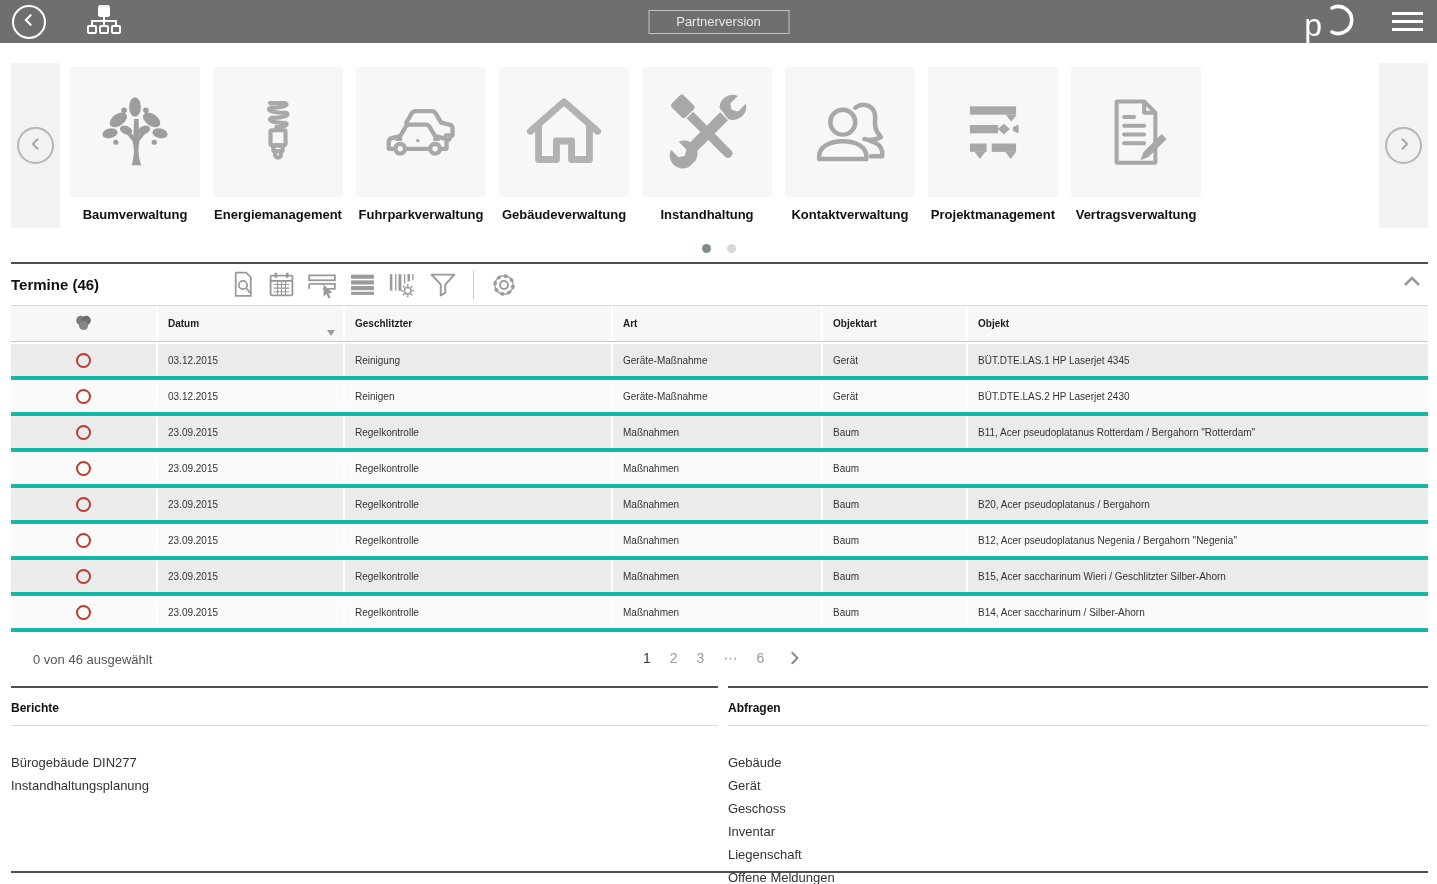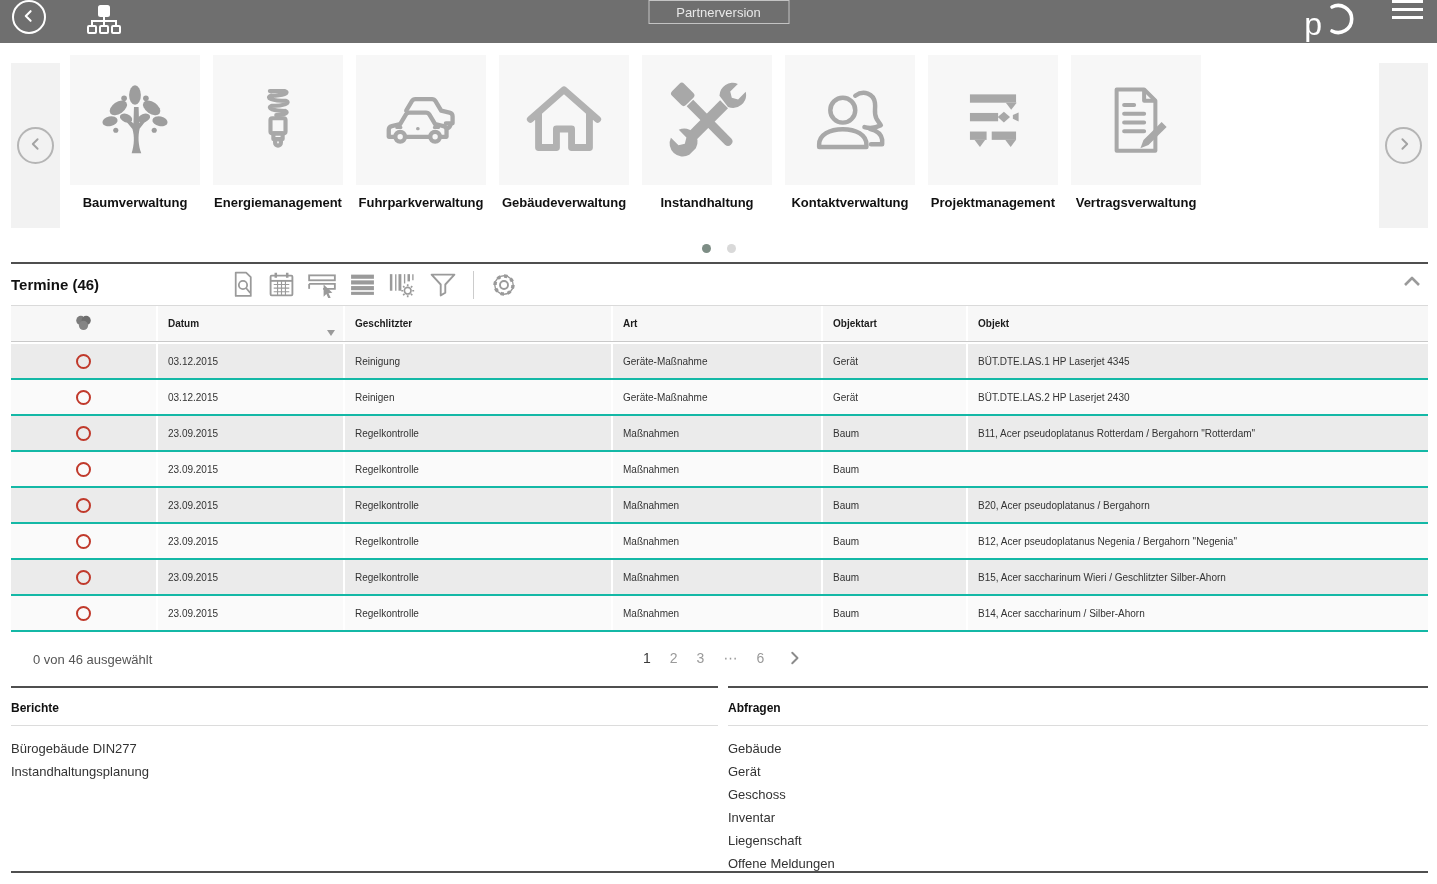--- a/index.html
+++ b/index.html
@@ -1,58 +1,58 @@
 <!DOCTYPE html>
 <html><head>
 <meta charset="utf-8">
 <style>
   *{margin:0;padding:0;box-sizing:border-box}
   html,body{width:1437px;height:884px;background:#fff;overflow:hidden;
     font-family:"Liberation Sans",sans-serif;position:relative;color:#333}
 
   
-  .topbar{position:absolute;top:0;left:0;right:0;height:43px;background:#6f6f6f;display:flex;}
+  .topbar{position:absolute;top:0;left:0;right:0;height:43px;background:#6f6f6f;display:flex;align-items:center}
   .back-btn{width:34px;height:34px;border:2.5px solid #fff;border-radius:50%;background:transparent;
     margin-left:12px;display:flex;align-items:center;justify-content:center;cursor:pointer}
   .org-btn{margin-left:40px;background:transparent;border:none;display:flex;align-items:center;cursor:pointer}
   .partner-btn{position:absolute;left:50%;transform:translateX(-50%);width:141px;height:24px;
     background:transparent;border:1px solid #c3c3c3;color:#e8e8e8;font-size:13px;
     display:flex;align-items:center;justify-content:center;cursor:pointer;font-family:inherit}
   .logo{position:absolute;right:80px;display:flex;align-items:flex-start;color:#fff}
   .logo-p{font-size:32px;font-weight:400;line-height:30px;margin-top:9px;letter-spacing:-1px}
   .menu-btn{position:absolute;right:14px;background:transparent;border:none;display:flex;flex-direction:column;gap:5px;cursor:pointer}
   .menu-btn span{display:block;width:31px;height:3px;background:#fff}
 
   
   .carousel{position:absolute;top:43px;left:0;right:0;height:219px;background:#fff}
   .car-strip{position:absolute;top:20px;width:49px;height:165px;background:#f2f2f2;
     display:flex;align-items:center;justify-content:center}
   .car-strip.left{left:11px}.car-strip.right{right:9px}
   .nav-circle{width:37px;height:37px;border:2px solid #b5b5b5;border-radius:50%;background:transparent;
     display:flex;align-items:center;justify-content:center;cursor:pointer}
-  .track{position:absolute;left:70px;top:12px;display:flex;gap:13px}
+  .track{position:absolute;left:70px;top:24px;display:flex;gap:13px}
   .tile{width:130px;cursor:pointer}
   .tile-icon{width:130px;height:130px;background:#f7f7f7;display:flex;align-items:center;justify-content:center}
   .tile-label{margin-top:10px;text-align:center;font-size:13px;font-weight:bold;color:#111;white-space:nowrap}
   .dots{position:absolute;bottom:9px;left:50%;transform:translateX(-50%);display:flex;gap:16px}
   .dot{width:9px;height:9px;border-radius:50%;background:#d9d9d9;cursor:pointer}
   .dot.active{background:#7d8d85}
 
   
   .termine{position:absolute;top:262px;left:11px;right:9px;border-top:2px solid #4f4f4f}
   .t-head{height:41px;display:flex;align-items:center;position:relative}
   .t-title{font-size:15px;font-weight:bold;color:#111}
   .t-toolbar{display:flex;align-items:center;gap:12px;margin-left:132px}
   .tool-btn{background:transparent;border:none;display:flex;align-items:center;cursor:pointer;padding:0}
   .t-sep{width:1px;height:28px;background:#ccc;margin:0 3px}
   .collapse-btn{position:absolute;right:6px;top:10px;background:transparent;border:none;cursor:pointer}
 
   .thead,.trow{display:grid;grid-template-columns:145px 187px 268px 210px 145px 1fr}
   .thead{height:37px;background:#f7f7f7;border-top:1px solid #dadada;border-bottom:1px solid #c9c9c9;margin-bottom:2px}
-  .trow{height:36px;background:#fafafa;border-bottom:2px solid #14b8a6;cursor:pointer}
+  .trow{height:36px;background:#fafafa;border-bottom:4px solid #14b8a6;cursor:pointer}
   .trow.alt{background:#ebebeb}
   .cell{display:flex;align-items:center;padding:0 10px;font-size:10px;color:#333;
     border-left:2px solid #fff;white-space:nowrap;overflow:hidden;position:relative}
   .cell:first-child{border-left:none;justify-content:center}
   .thead .cell{font-weight:bold;color:#1d1d1d}
   .sort-arrow{position:absolute;right:8px;bottom:5px;width:0;height:0;
     border-left:4.5px solid transparent;border-right:4.5px solid transparent;border-top:6px solid #9a9a9a}
   .red-circle{width:15px;height:15px;border:2px solid #c0392b;border-radius:50%;background:transparent}
 
   .t-footer{height:54px;position:relative}
@@ -63,21 +63,21 @@
   .pager-next{background:transparent;border:none;cursor:pointer;display:flex;align-items:center;margin-left:4px}
 
   
   .panels{position:absolute;top:686px;left:11px;right:9px;bottom:0}
   .panel{position:absolute;top:0}
   .panel.pleft{left:0;width:707px}
   .panel.pright{left:717px;right:0}
   .panel-rule{height:2px;background:#4f4f4f}
   .panel h2{font-size:12px;font-weight:bold;color:#111;margin:13px 0 10px 0}
   .pdiv{height:1px;background:#dcdcdc}
-  .panel ul{list-style:none;margin-top:16px}
+  .panel ul{list-style:none;margin-top:30px}
   .panel li{font-size:13px;color:#333;margin-bottom:9px;cursor:pointer;line-height:14px}
   .bottom-line{position:absolute;left:0;right:0;top:185px;height:2px;background:#4f4f4f}
 </style>
 </head>
 <body>
 
 <header class="topbar">
   <button class="back-btn">
     <span><svg width="16" height="16" viewBox="0 0 20 20">
           <polyline points="12,4 6,10 12,16" fill="none" stroke="#fff" stroke-width="2.6" stroke-linecap="round" stroke-linejoin="round"></polyline>

